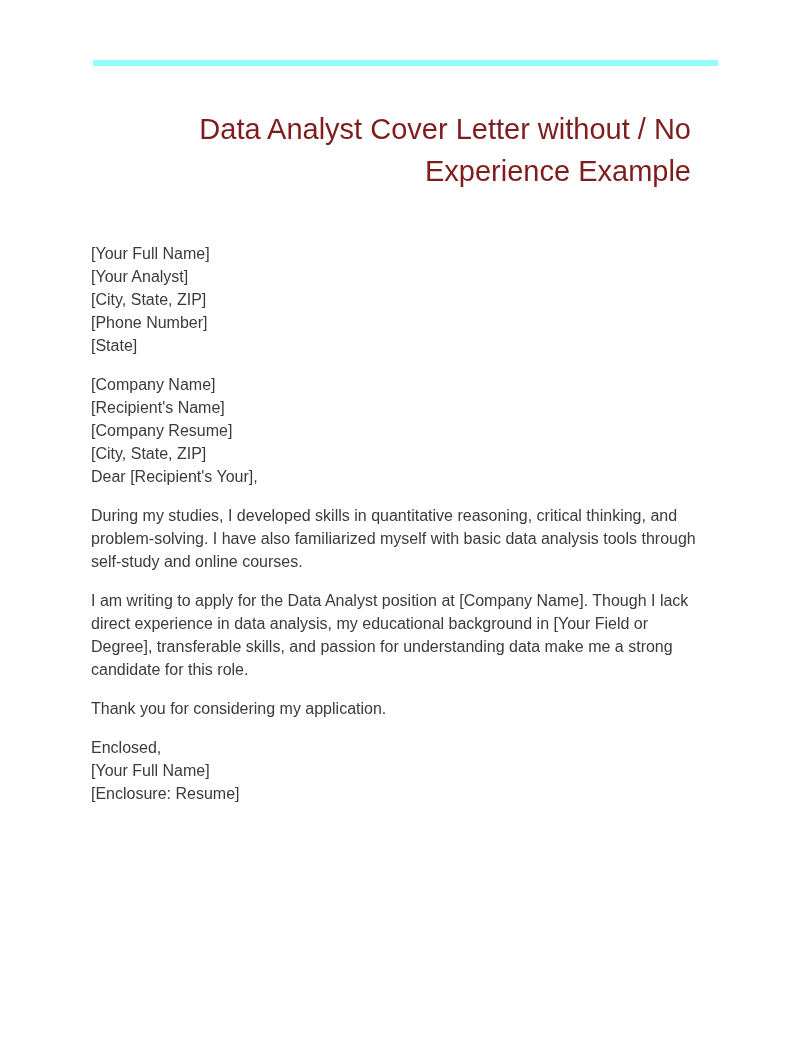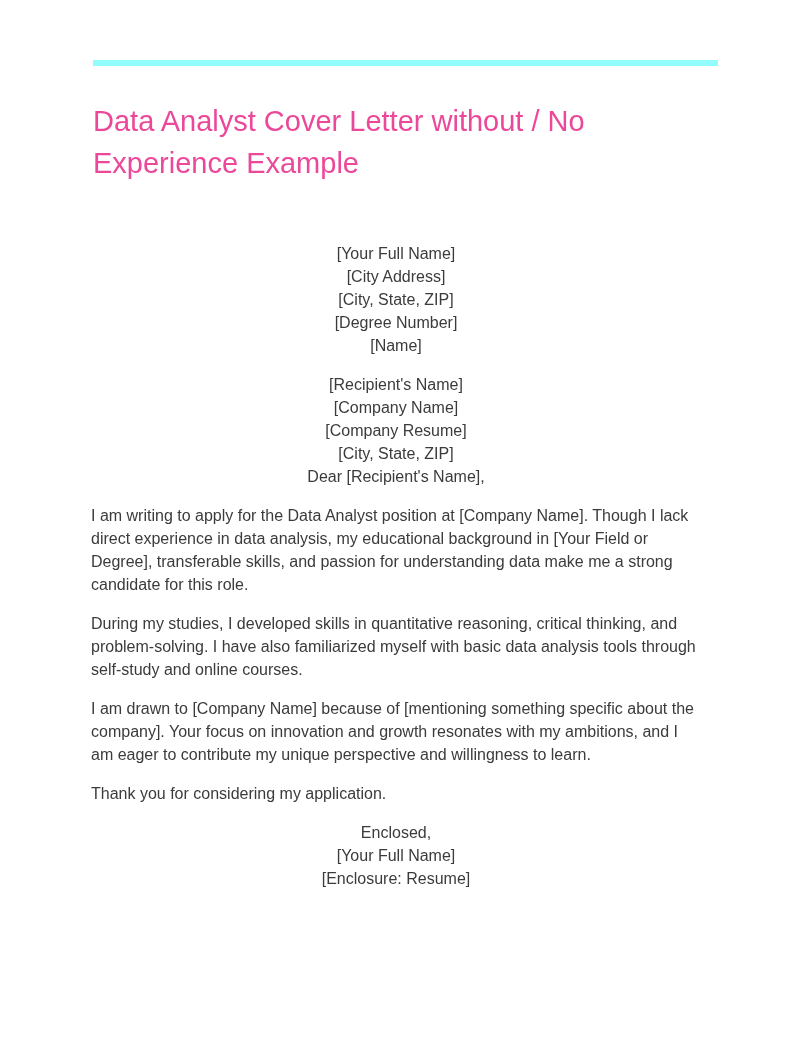--- a/index.html
+++ b/index.html
@@ -21,77 +21,75 @@
       top: 60px;
       width: 625px;
       height: 6px;
       background: #93fdfd;
     }
     .title {
       position: absolute;
       left: 93px;
       top: 100px;
       width: 590px;
-      margin: 0;
-      text-align: left;
+      margin: 8px;
+      text-align: right;
       font-family: "Liberation Sans", sans-serif;
       font-weight: normal;
       font-size: 29px;
       line-height: 42px;
-      color: #ec4899;
+      color: #7f1d1d;
     }
     .letter {
       position: absolute;
       left: 91px;
       top: 242px;
       width: 610px;
       font-size: 16px;
       line-height: 23px;
       color: #3b3b3b;
     }
     .block {
       margin: 0 0 16px 0;
     }
     .block .line {
       display: block;
       white-space: nowrap;
-      text-align: center;
     }
     .para {
       margin: 0 0 16px 0;
     }
   </style>
 </head>
 <body>
 
 <div class="accent-bar" style="background: rgb(147, 253, 253);"></div>
 
 <h1 class="title">Data Analyst Cover Letter without / No Experience Example</h1>
 
 <div class="letter">
 
   <div class="block">
     <span class="line">[Your Full Name]</span>
-    <span class="line">[City Address]</span>
+    <span class="line">[Your Analyst]</span>
     <span class="line">[City, State, ZIP]</span>
-    <span class="line">[Degree Number]</span>
-    <span class="line">[Name]</span>
+    <span class="line">[Phone Number]</span>
+    <span class="line">[State]</span>
   </div>
 
   <div class="block">
+    <span class="line">[Company Name]</span>
     <span class="line">[Recipient's Name]</span>
-    <span class="line">[Company Name]</span>
     <span class="line">[Company Resume]</span>
     <span class="line">[City, State, ZIP]</span>
-    <span class="line">Dear [Recipient's Name],</span>
+    <span class="line">Dear [Recipient's Your],</span>
   </div>
 
+  <p class="para">During my studies, I developed skills in quantitative reasoning, critical thinking, and problem-solving. I have also familiarized myself with basic data analysis tools through self-study and online courses.</p>
   <p class="para">I am writing to apply for the Data Analyst position at [Company Name]. Though I lack direct experience in data analysis, my educational background in [Your Field or Degree], transferable skills, and passion for understanding data make me a strong candidate for this role.</p>
-  <p class="para">During my studies, I developed skills in quantitative reasoning, critical thinking, and problem-solving. I have also familiarized myself with basic data analysis tools through self-study and online courses.</p>
-  <p class="para">I am drawn to [Company Name] because of [mentioning something specific about the company]. Your focus on innovation and growth resonates with my ambitions, and I am eager to contribute my unique perspective and willingness to learn.</p>
   <p class="para">Thank you for considering my application.</p>
 
   <div class="block">
     <span class="line">Enclosed,</span>
     <span class="line">[Your Full Name]</span>
     <span class="line">[Enclosure: Resume]</span>
   </div>
 
 </div>
 

